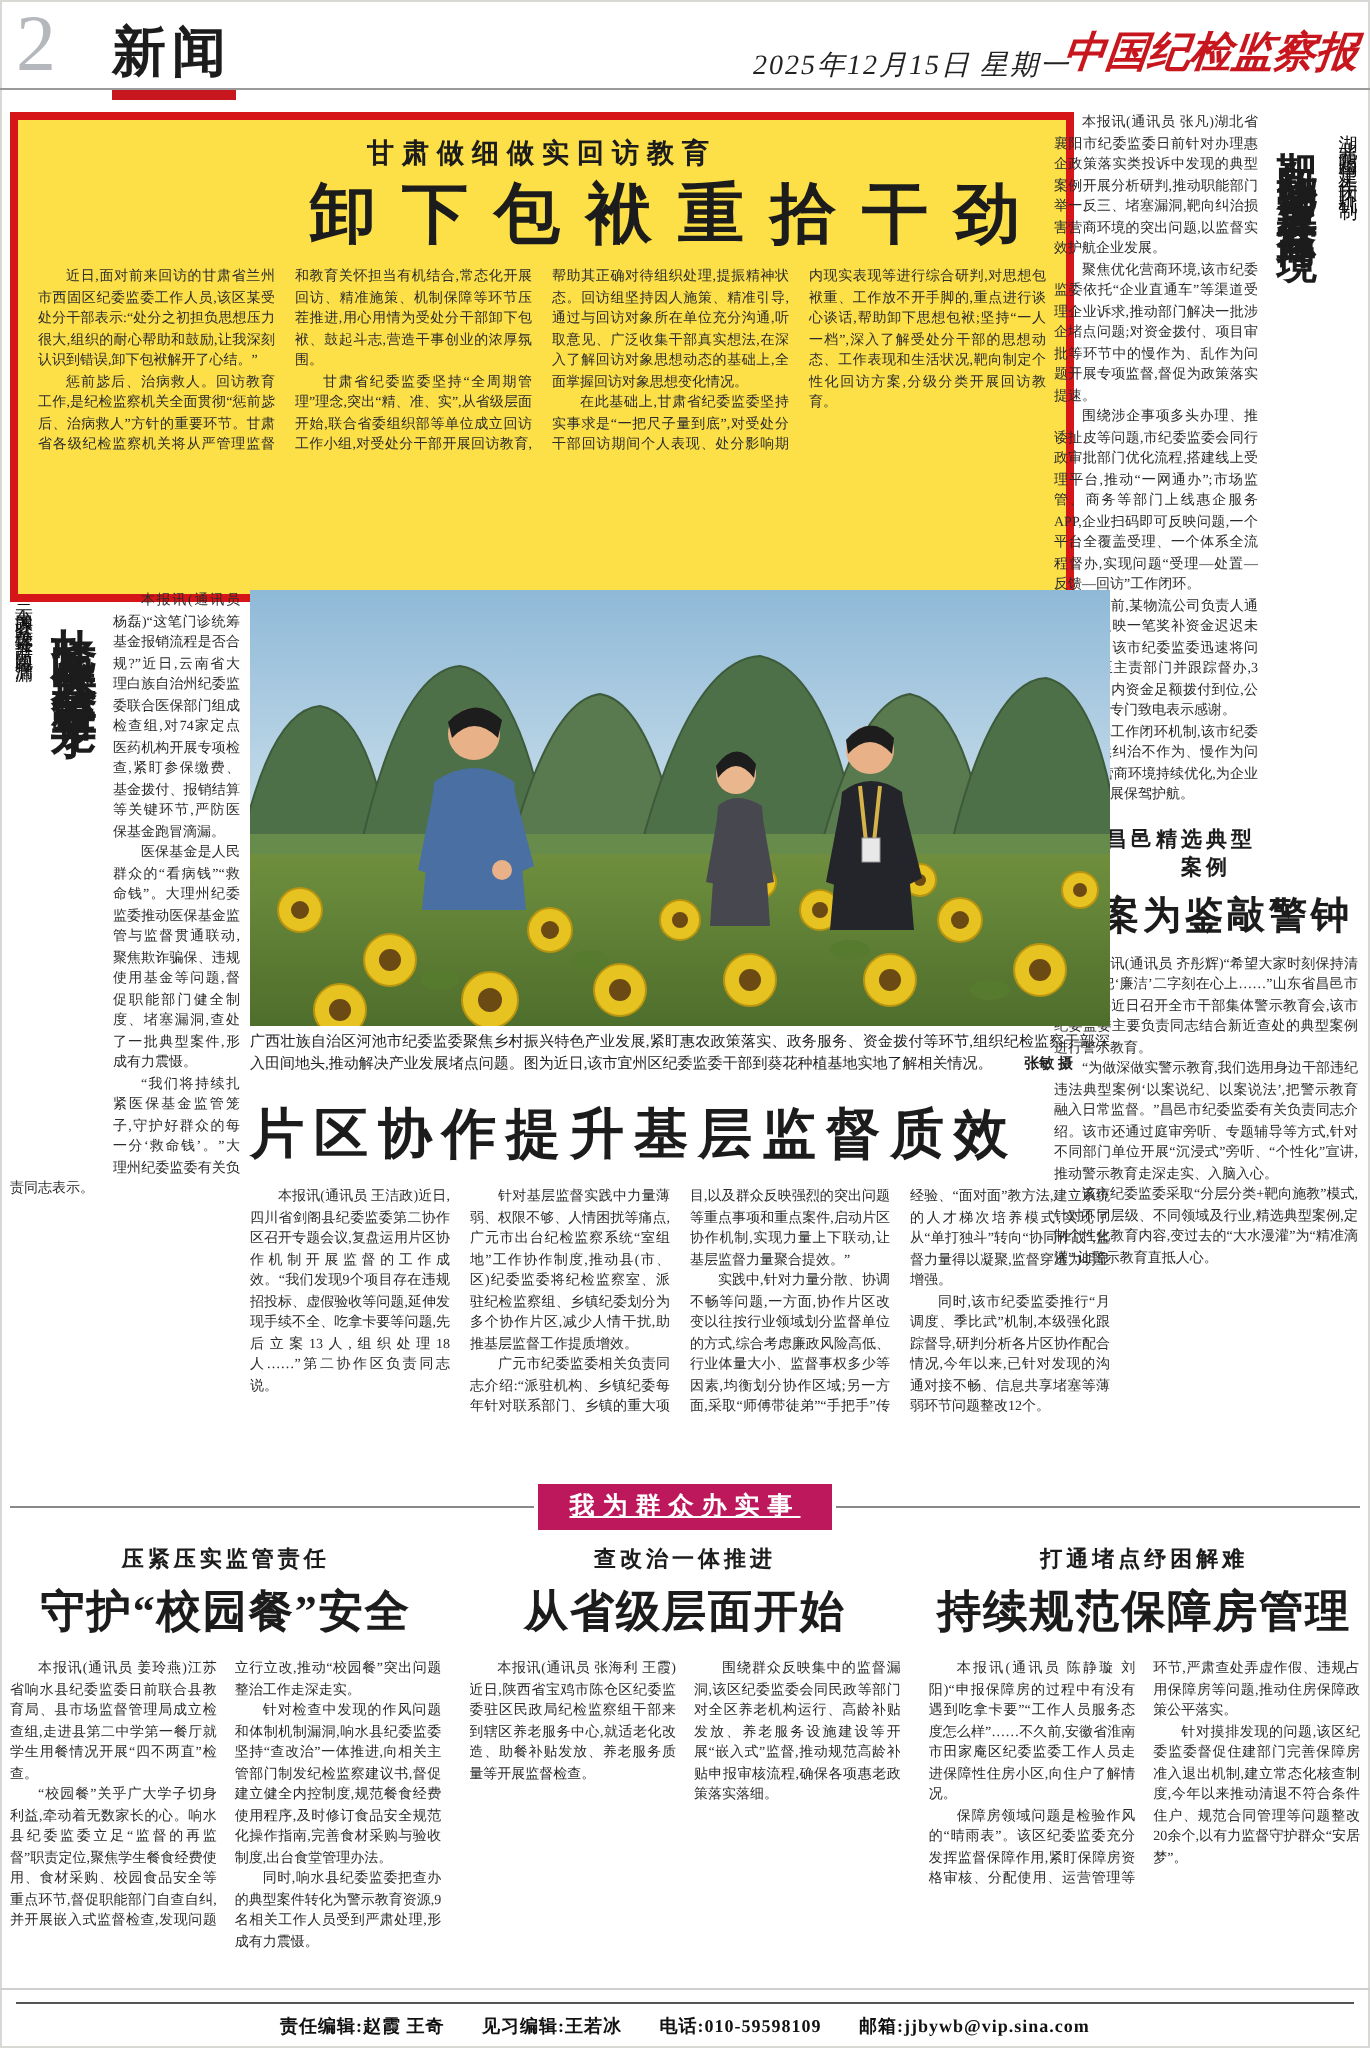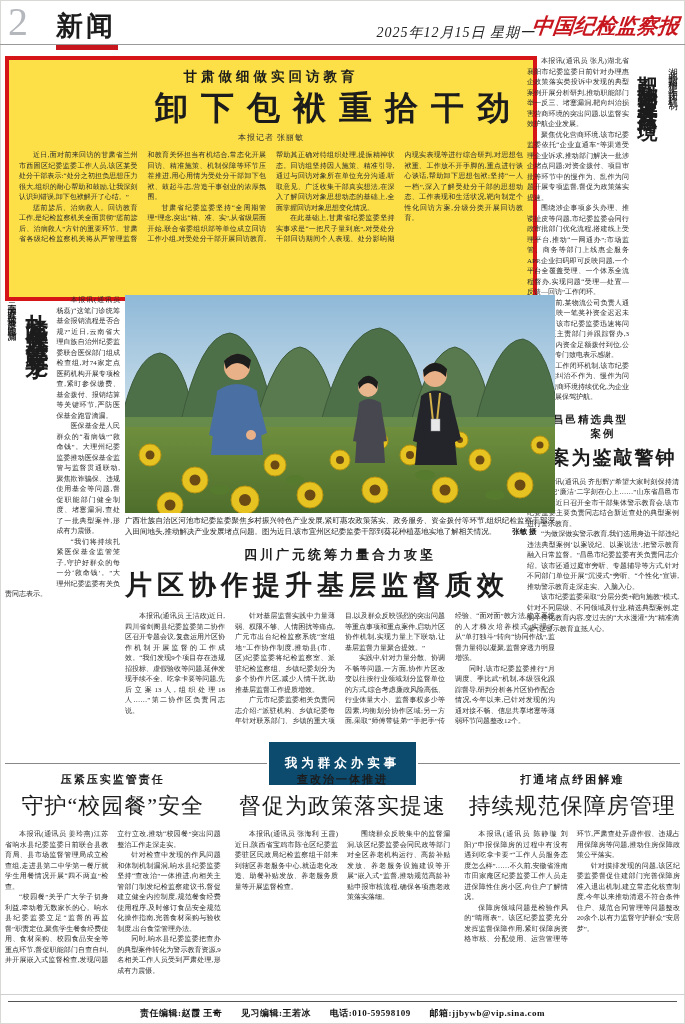--- a/index.html
+++ b/index.html
@@ -45,27 +45,27 @@
            text-align:justify;color:#222;}
   .caption .credit{white-space:nowrap;padding-left:14px;font-weight:bold;}
   
   .sc{position:absolute;left:125px;top:546px;width:430px;}
   .sc-kicker{text-align:center;font-size:13px;font-weight:bold;letter-spacing:3px;}
   .sc-headline{text-align:left;font-size:27px;font-weight:bold;letter-spacing:5px;margin:3px 0 8px;}
   .sc-body{column-count:4;column-gap:10px;height:122px;overflow:hidden;}
   
   .banner{position:absolute;left:5px;top:742px;width:675px;display:flex;align-items:center;}
   .banner::before,.banner::after{content:"";flex:1;border-top:1px solid #888;}
-  .banner-box{background:#0c4a6e;color:#fff;font-size:12.5px;font-weight:bold;letter-spacing:4px;
-              padding:13px 16px;margin:0 2px;}
+  .banner-box{background:#be185d;color:#fff;font-size:12.5px;font-weight:bold;letter-spacing:4px;
+              padding:3px 16px;margin:0 2px;text-decoration:underline;}
   
   .bots{position:absolute;left:5px;top:772px;width:675px;display:flex;gap:14px;}
   .bot{width:216px;}
   .bot-kicker{text-align:center;font-size:11px;font-weight:bold;letter-spacing:2px;}
-  .bot-headline{text-align:center;font-size:22px;font-weight:normal;letter-spacing:1px;margin:4px 0 8px;white-space:nowrap;}
+  .bot-headline{text-align:center;font-size:22px;font-weight:bold;letter-spacing:1px;margin:4px 0 8px;white-space:nowrap;}
   .bot-body{column-count:2;column-gap:9px;height:158px;overflow:hidden;}
   
   .ftr-rule1{position:absolute;left:0;top:994px;width:685px;border-top:1px solid #cfcfcf;}
   .ftr-rule2{position:absolute;left:8px;top:1001px;width:669px;border-top:1px solid #555;}
   .ftr{position:absolute;left:0;top:1007px;width:685px;text-align:center;font-size:9px;color:#111;
        font-weight:bold;letter-spacing:0.5px;}
   .ftr span{margin:0 8px;}
 </style>
 </head>
 <body>
@@ -77,21 +77,20 @@
     <div class="section">新闻</div>
     <div class="hdr-rule"></div>
     <div class="section-bar"></div>
     <div class="dateline">2025年12月15日 星期一</div>
     <div class="masthead">中国纪检监察报</div>
   </div>
 
   <div class="leadbox">
     <div class="lead-kicker">甘肃做细做实回访教育</div>
     <div class="lead-headline">卸下包袱重拾干劲</div>
-    <div class="lead-byline">本报记者 张丽敏</div>
     <div class="lead-body paras">
         <p>近日,面对前来回访的甘肃省兰州市西固区纪委监委工作人员,该区某受处分干部表示:“处分之初担负思想压力很大,组织的耐心帮助和鼓励,让我深刻认识到错误,卸下包袱解开了心结。”</p>
         <p>惩前毖后、治病救人。回访教育工作,是纪检监察机关全面贯彻“惩前毖后、治病救人”方针的重要环节。甘肃省各级纪检监察机关将从严管理监督和教育关怀担当有机结合,常态化开展回访、精准施策、机制保障等环节压茬推进,用心用情为受处分干部卸下包袱、鼓起斗志,营造干事创业的浓厚氛围。</p>
         <p>甘肃省纪委监委坚持“全周期管理”理念,突出“精、准、实”,从省级层面开始,联合省委组织部等单位成立回访工作小组,对受处分干部开展回访教育,帮助其正确对待组织处理,提振精神状态。回访组坚持因人施策、精准引导,通过与回访对象所在单位充分沟通,听取意见、广泛收集干部真实想法,在深入了解回访对象思想动态的基础上,全面掌握回访对象思想变化情况。</p>
         <p>在此基础上,甘肃省纪委监委坚持实事求是“一把尺子量到底”,对受处分干部回访期间个人表现、处分影响期内现实表现等进行综合研判,对思想包袱重、工作放不开手脚的,重点进行谈心谈话,帮助卸下思想包袱;坚持“一人一档”,深入了解受处分干部的思想动态、工作表现和生活状况,靶向制定个性化回访方案,分级分类开展回访教育。</p>
       </div>
   </div>
 
   <div class="rstrip">
     <div class="hubei">
@@ -229,21 +228,20 @@
       </g>
     </svg>
   </div>
 
   <div class="caption">
     <span>广西壮族自治区河池市纪委监委聚焦乡村振兴特色产业发展,紧盯惠农政策落实、政务服务、资金拨付等环节,组织纪检监察干部深入田间地头,推动解决产业发展堵点问题。图为近日,该市宜州区纪委监委干部到葵花种植基地实地了解相关情况。</span>
     <span class="credit">张敏 摄</span>
   </div>
 
   <div class="sc">
-    <div class="sc-kicker">四川广元统筹力量合力攻坚</div>
     <div class="sc-headline">片区协作提升基层监督质效</div>
     <div class="sc-body paras">
         <p>本报讯(通讯员 王洁政)近日,四川省剑阁县纪委监委第二协作区召开专题会议,复盘运用片区协作机制开展监督的工作成效。“我们发现9个项目存在违规招投标、虚假验收等问题,延伸发现手续不全、吃拿卡要等问题,先后立案13人,组织处理18人……”第二协作区负责同志说。</p>
         <p>针对基层监督实践中力量薄弱、权限不够、人情困扰等痛点,广元市出台纪检监察系统“室组地”工作协作制度,推动县(市、区)纪委监委将纪检监察室、派驻纪检监察组、乡镇纪委划分为多个协作片区,减少人情干扰,助推基层监督工作提质增效。</p>
         <p>广元市纪委监委相关负责同志介绍:“派驻机构、乡镇纪委每年针对联系部门、乡镇的重大项目,以及群众反映强烈的突出问题等重点事项和重点案件,启动片区协作机制,实现力量上下联动,让基层监督力量聚合提效。”</p>
         <p>实践中,针对力量分散、协调不畅等问题,一方面,协作片区改变以往按行业领域划分监督单位的方式,综合考虑廉政风险高低、行业体量大小、监督事权多少等因素,均衡划分协作区域;另一方面,采取“师傅带徒弟”“手把手”传经验、“面对面”教方法,建立系统的人才梯次培养模式,实现了从“单打独斗”转向“协同作战”,监督力量得以凝聚,监督穿透力明显增强。</p>
         <p>同时,该市纪委监委推行“月调度、季比武”机制,本级强化跟踪督导,研判分析各片区协作配合情况,今年以来,已针对发现的沟通对接不畅、信息共享堵塞等薄弱环节问题整改12个。</p>
       </div>
   </div>
 
@@ -257,21 +255,21 @@
       <div class="bot-headline">守护“校园餐”安全</div>
       <div class="bot-body paras">
           <p>本报讯(通讯员 姜玲燕)江苏省响水县纪委监委日前联合县教育局、县市场监督管理局成立检查组,走进县第二中学第一餐厅就学生用餐情况开展“四不两直”检查。</p>
           <p>“校园餐”关乎广大学子切身利益,牵动着无数家长的心。响水县纪委监委立足“监督的再监督”职责定位,聚焦学生餐食经费使用、食材采购、校园食品安全等重点环节,督促职能部门自查自纠,并开展嵌入式监督检查,发现问题立行立改,推动“校园餐”突出问题整治工作走深走实。</p>
           <p>针对检查中发现的作风问题和体制机制漏洞,响水县纪委监委坚持“查改治”一体推进,向相关主管部门制发纪检监察建议书,督促建立健全内控制度,规范餐食经费使用程序,及时修订食品安全规范化操作指南,完善食材采购与验收制度,出台食堂管理办法。</p>
           <p>同时,响水县纪委监委把查办的典型案件转化为警示教育资源,9名相关工作人员受到严肃处理,形成有力震慑。</p>
         </div>
     </div>
     <div class="bot">
       <div class="bot-kicker">查改治一体推进</div>
-      <div class="bot-headline">督促为政策落实提速</div>
+      <div class="bot-headline">从省级层面开始</div>
       <div class="bot-body paras">
           <p>本报讯(通讯员 张海利 王霞)近日,陕西省宝鸡市陈仓区纪委监委驻区民政局纪检监察组干部来到辖区养老服务中心,就适老化改造、助餐补贴发放、养老服务质量等开展监督检查。</p>
           <p>围绕群众反映集中的监督漏洞,该区纪委监委会同民政等部门对全区养老机构运行、高龄补贴发放、养老服务设施建设等开展“嵌入式”监督,推动规范高龄补贴申报审核流程,确保各项惠老政策落实落细。</p>
         </div>
     </div>
     <div class="bot">
       <div class="bot-kicker">打通堵点纾困解难</div>
       <div class="bot-headline">持续规范保障房管理</div>
       <div class="bot-body paras">
           <p>本报讯(通讯员 陈静璇 刘阳)“申报保障房的过程中有没有遇到吃拿卡要”“工作人员服务态度怎么样”……不久前,安徽省淮南市田家庵区纪委监委工作人员走进保障性住房小区,向住户了解情况。</p>

